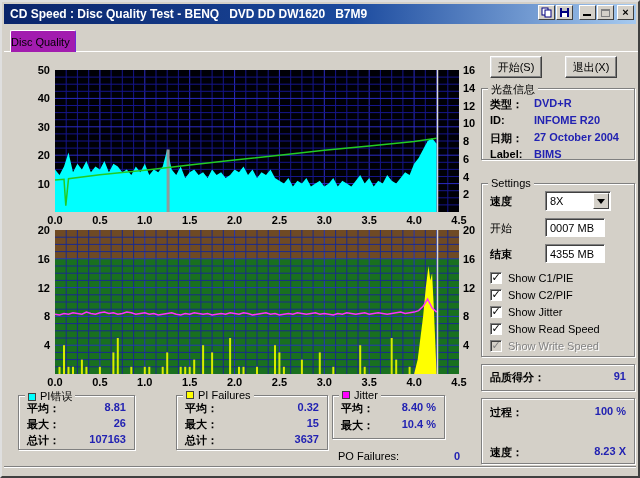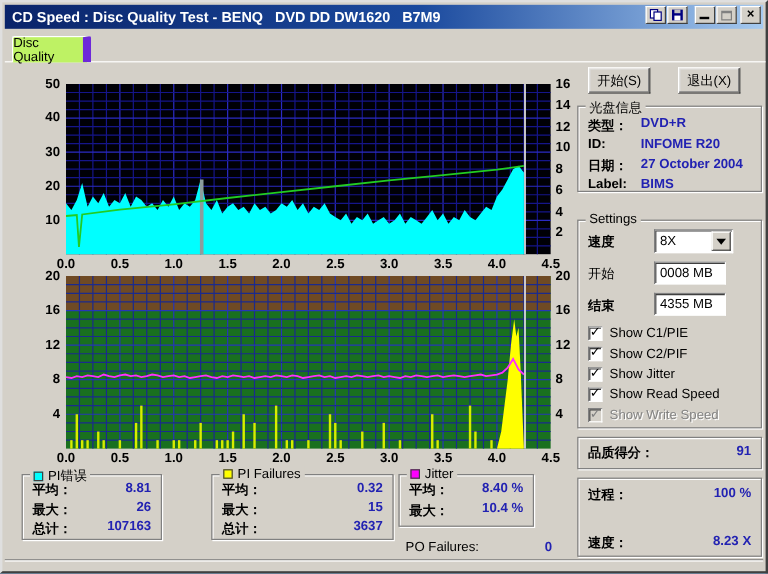--- a/index.html
+++ b/index.html
@@ -14,22 +14,22 @@
   .title{color:#fff;font-weight:700;font-size:12px;white-space:pre;}
   .tbbtns{position:absolute;right:4px;top:3px;display:flex;align-items:center;}
   .tbtn{width:17px;height:15px;background:#d4d0c8;border:1px solid;
         border-color:#fff #404040 #404040 #fff;margin-left:1px;position:relative;
         display:flex;align-items:center;justify-content:center;padding:0;font-size:10px;line-height:1;}
   .tbtn svg{display:block;}
   .gapsp{width:5px;}
   .glyph-min{position:absolute;left:3px;bottom:3px;width:8px;height:2px;background:#000;}
   .glyph-max{width:9px;height:8px;border:1px solid #808080;border-top:2px solid #808080;}
   .close-x{font-weight:700;font-size:11px;color:#000;}
-  .tab{position:absolute;left:8px;top:28px;width:66px;height:22px;background:#bef264;
-       border-top:1px solid #fff;border-left:1px solid #fff;border-right:7px solid #6d28d9;
+  .tab{position:absolute;left:8px;top:28px;width:66px;height:22px;background:#a21caf;
+       border-top:1px solid #fff;border-left:1px solid #fff;border-right:1px solid #6d28d9;
        border-radius:2px 2px 0 0;display:flex;align-items:center;justify-content:flex-start;z-index:3;}
   .page{position:absolute;left:2px;top:49px;width:636px;height:418px;border-top:1px solid #fff;}
   .plot{position:absolute;}
   .tick{position:absolute;font:700 11px "Liberation Sans","DejaVu Sans",sans-serif;color:#000;white-space:nowrap;}
   .btn95{position:absolute;height:22px;background:#d4d0c8;border:1px solid;
         border-color:#fff #404040 #404040 #fff;box-shadow:inset -1px -1px 0 #808080,inset 1px 1px 0 #dfdfdf;
         font-family:inherit;font-size:11px;display:flex;align-items:center;justify-content:center;padding:0;}
   .group{position:absolute;border:1px solid #808080;box-shadow:1px 1px 0 #fff,inset 1px 1px 0 #fff;}
   .gtitle{position:absolute;top:-7px;left:6px;background:#d4d0c8;padding:0 3px;font-size:11px;display:flex;align-items:center;}
   .sq{display:inline-block;width:8px;height:8px;border:1px solid #404040;margin-right:4px;}
@@ -288,21 +288,21 @@
     <span class="gtitle">Settings</span>
     <span style="position:absolute;left:8px;top:10px;font-weight:700;">速度</span>
     <div class="select" style="left:63px;top:7px;width:66px;height:20px;">
       <span>8X</span>
       <span class="selarrow">
           <span class="arrowdn"></span>
         </span>
     </div>
     <span style="position:absolute;left:8px;top:37px;font-weight:400;">开始</span>
     <div class="field" style="left:63px;top:34px;width:60px;height:19px;">
-      <span>0008 MB</span>
+      <span>0007 MB</span>
     </div>
     <span style="position:absolute;left:8px;top:63px;font-weight:700;">结束</span>
     <div class="field" style="left:63px;top:60px;width:60px;height:19px;">
       <span>4355 MB</span>
     </div>
     <div class="cbrow" style="top:87px;">
         <span class="cb">
           <span class="mark">✓</span>
         </span>
         <span class="cblabel">Show C1/PIE</span>

